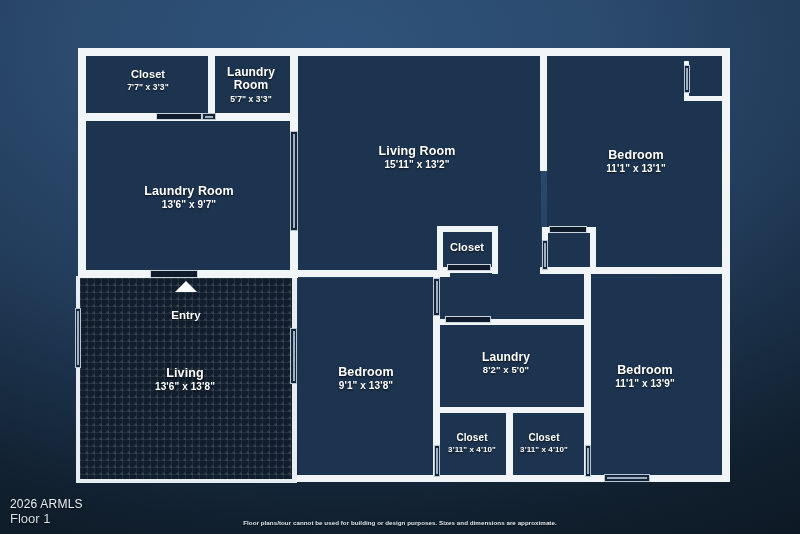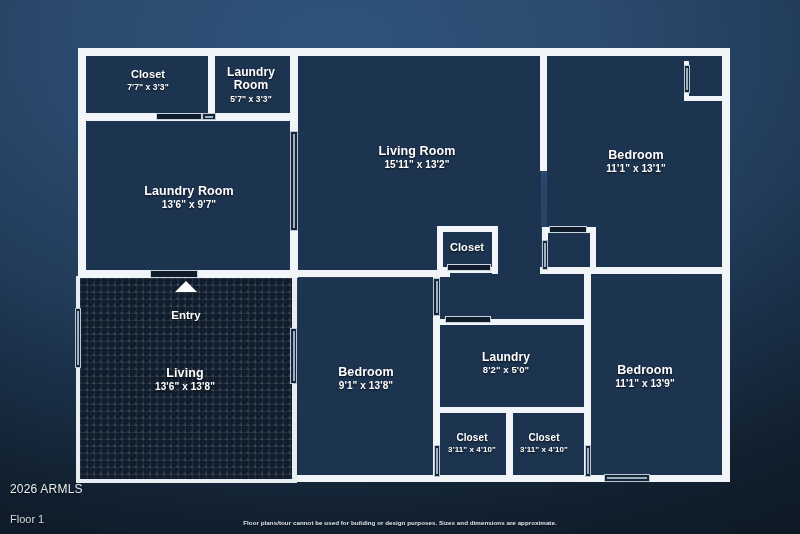--- a/index.html
+++ b/index.html
@@ -123,23 +123,23 @@
     text-shadow: 0 1px 2px rgba(0,0,0,0.7);
   }
   #brand .bname {
     display: block;
     font-size: 12px;
     line-height: 18px;
     letter-spacing: 0.2px;
   }
   #brand .bfloor {
     display: block;
-    font-size: 11px;
+    font-size: 13px;
     line-height: 10px;
-    margin-top: 16px;
+    margin-top: 1px;
     color: #d6dde3;
   }
   #disclaimer {
     position: absolute;
     left: 0; right: 0;
     bottom: 8px;
     text-align: center;
     color: #dfe6ec;
     font-size: 6.2px;
     letter-spacing: 0.05px;

